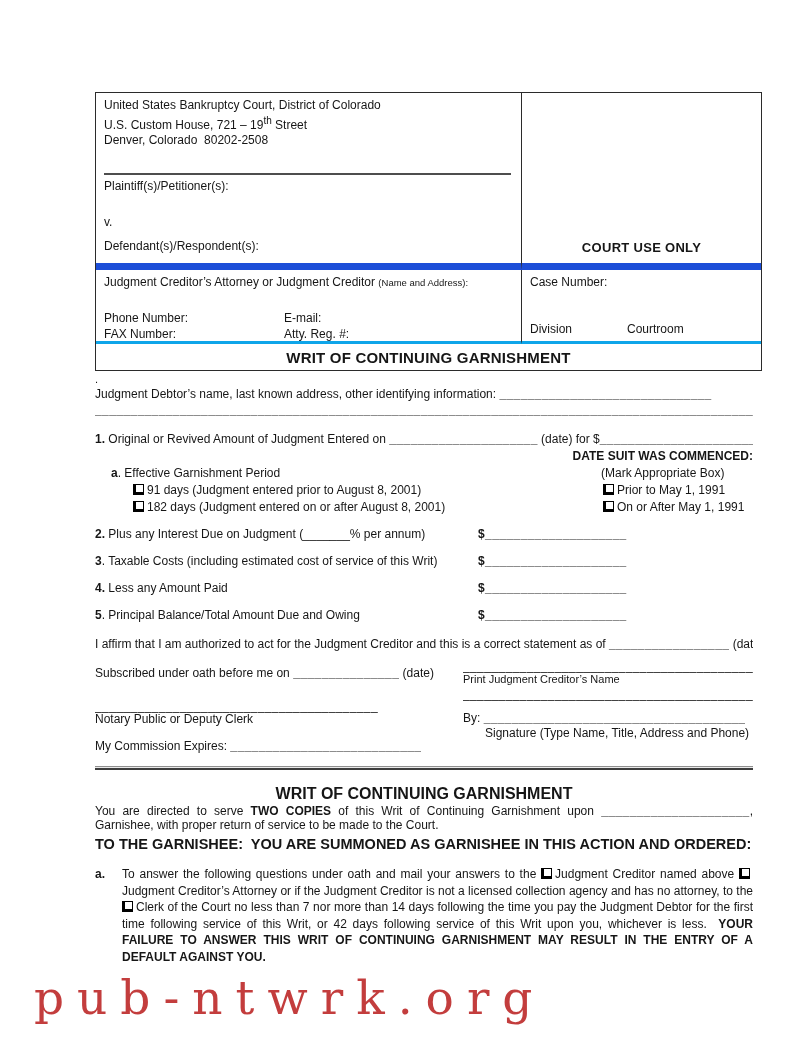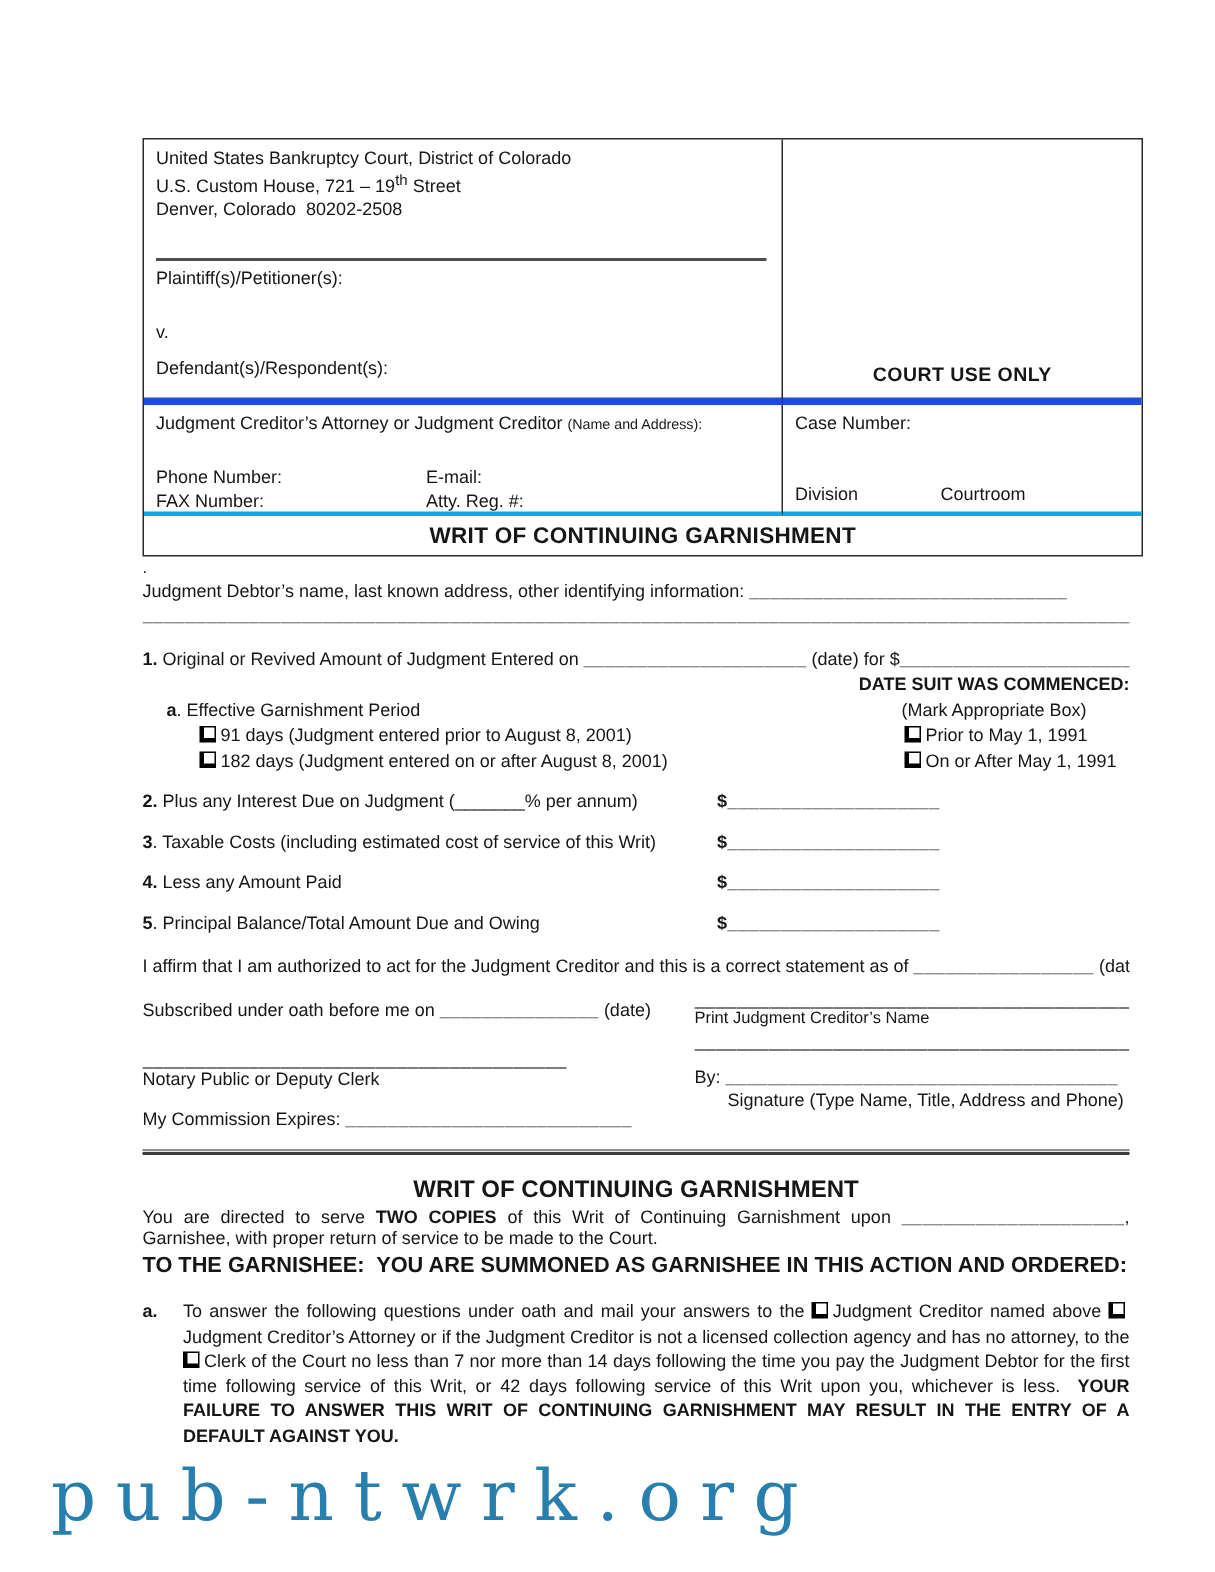--- a/index.html
+++ b/index.html
@@ -4,21 +4,21 @@
 <style>
   html,body{margin:0;padding:0;background:#ffffff;}
   .page{position:relative;width:810px;height:1048px;background:#fff;overflow:hidden;
         font-family:"Liberation Sans", sans-serif;color:#161616;font-size:12px;}
   .layer{position:relative;z-index:1;}
   
   .captable{margin:92px 0 0 95px;width:667px;border:1px solid #2b2b2b;display:grid;
             grid-template-columns:426px 1fr;box-sizing:border-box;}
   .cell{box-sizing:border-box;padding:5px 8px;}
   .c-l{border-right:1px solid #2b2b2b;}
-  .r1{height:177px;border-bottom:5px solid #1d4ed8;}
+  .r1{height:177px;border-bottom:7px solid #1d4ed8;}
   .r2{height:74px;border-bottom:3px solid #0ea5e9;}
   .r3{grid-column:1 / span 2;height:26px;display:flex;align-items:center;justify-content:center;}
   .courtline{line-height:15px;}
   .addr-rule{height:2px;background:#4e4e4e;margin:25px 2px 0 0;}
   .plaintiff{margin-top:4px;line-height:15px;}
   .versus{margin-top:21px;line-height:15px;}
   .defendant{margin-top:9px;line-height:15px;}
   .cuo-cell{display:flex;flex-direction:column;justify-content:flex-end;align-items:center;padding-bottom:8px;}
   .cuo{font-weight:bold;font-size:13px;letter-spacing:.3px;}
   .small{font-size:9.5px;}
@@ -66,21 +66,21 @@
   .head2{margin-top:15px;text-align:center;font-weight:bold;font-size:16px;line-height:18px;}
   .p1{margin-top:2px;line-height:13px;text-align:justify;}
   .p2{line-height:13px;text-align:justify;}
   .summons{margin-top:4px;font-weight:bold;font-size:14.5px;line-height:16px;white-space:nowrap;}
   .para{display:flex;margin-top:14px;}
   .pnum{width:27px;font-weight:bold;line-height:16.5px;}
   .ptext{flex:1;text-align:justify;line-height:16.5px;}
   .pbold{font-weight:bold;}
   .watermark{position:absolute;left:34px;top:970px;z-index:0;
      font-family:"DejaVu Serif", serif;font-size:47px;letter-spacing:13px;
-     color:#0369a1;opacity:.85;}
+     color:#b91c1c;opacity:.85;}
 </style>
 </head>
 <body>
 
 <div class="page">
 
   <div class="watermark">pub-ntwrk.org</div>
 
   <div class="layer">
 

